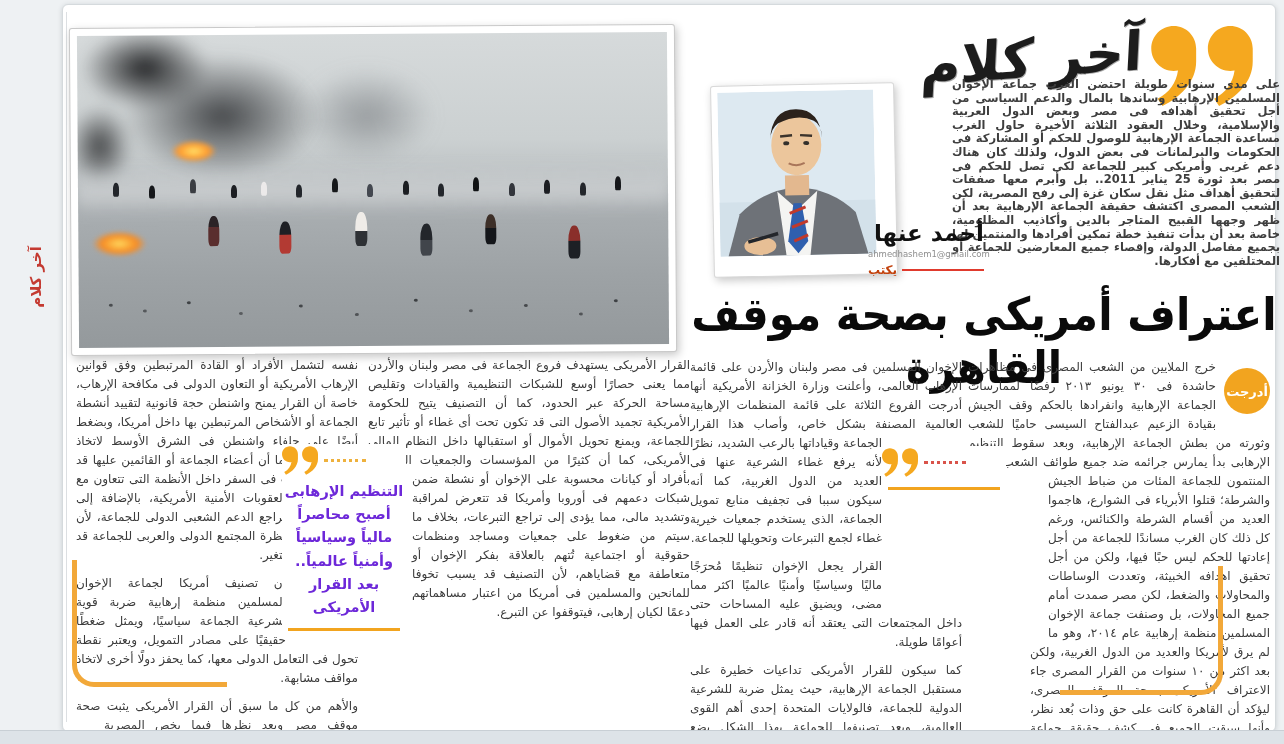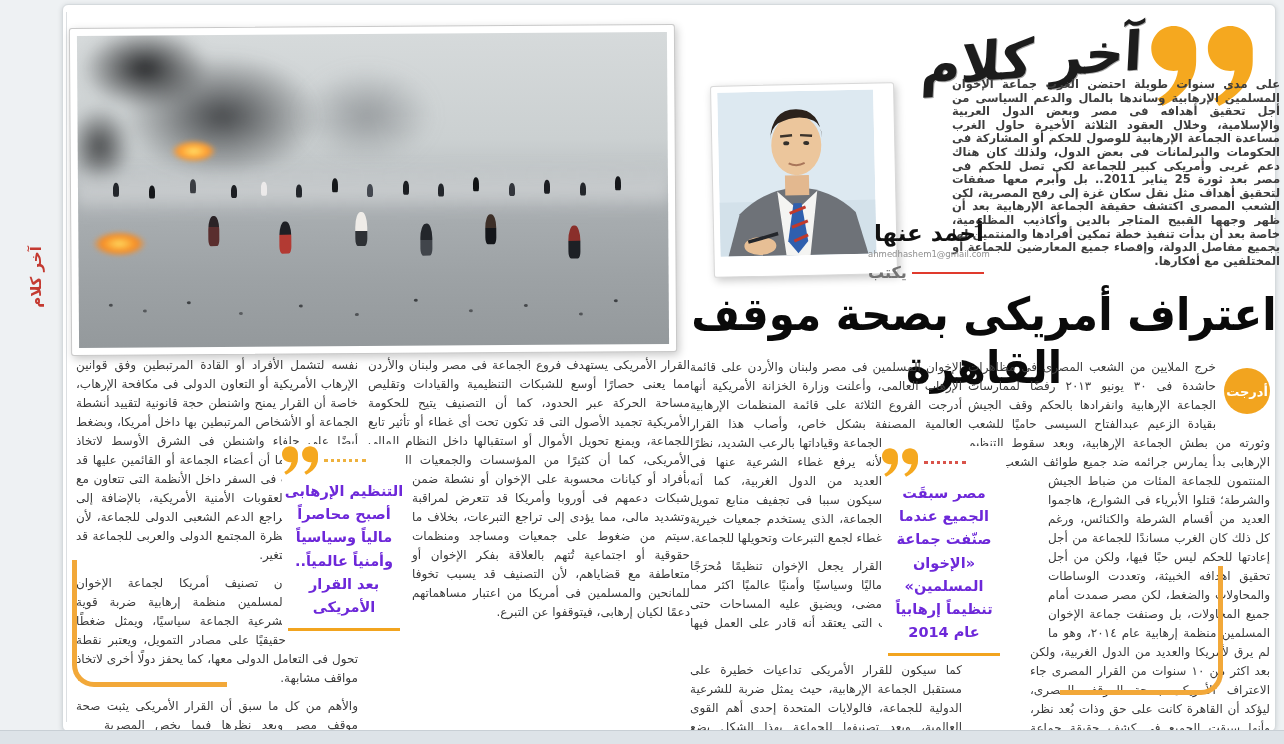--- a/index.html
+++ b/index.html
@@ -46,21 +46,21 @@
   
   .intro{position:absolute;left:952px;top:78px;width:328px;direction:rtl;text-align:justify;
          font-size:11.5px;line-height:13.6px;font-weight:bold;color:#3e3e3e;}
   .polaroid{position:absolute;left:712px;top:84px;width:170px;height:178px;background:#fff;
             border:1px solid #d8d8d8;box-shadow:2px 3px 8px rgba(0,0,0,.22);padding:6px;
             transform:rotate(-1.2deg);border-radius:3px;}
   .author{position:absolute;left:868px;top:220px;width:116px;direction:rtl;text-align:right;}
   .author .name{font-size:23px;font-weight:bold;color:#111;white-space:nowrap;}
   .author .email{direction:ltr;text-align:left;font-size:8.5px;color:#8d8d8d;margin-top:3px;}
   .writes-row{display:flex;align-items:center;gap:5px;margin-top:4px;direction:ltr;}
-  .writes-row .word{font-size:16px;color:#737373;font-weight:bold;}
+  .writes-row .word{font-size:12px;color:#c2410c;font-weight:bold;}
   .writes-row .redline{flex:1;height:2px;background:#e03a2d;}
 
   
   .headline{position:absolute;left:690px;top:292px;width:588px;text-align:center;direction:rtl;
             font-size:42px;font-weight:900;color:#0a0a0a;letter-spacing:-1px;transform:scaleY(1.08);}
 
   
   .col{position:absolute;direction:rtl;text-align:justify;font-size:12px;line-height:19px;color:#3b3b3b;}
   .col p{margin:0 0 9px 0;}
   .rp-colR{left:968px;top:358px;width:302px;height:382px;overflow:hidden;}
@@ -204,21 +204,20 @@
   <div class="pullquote pq-rp">
     <div class="pq-head">
       <span class="pq-dots"></span>
       <svg width="36" height="29" viewBox="0 0 104 82">
         <g fill="#f5a81f">
           <path d="M23,0 C10.3,0 0,10.3 0,23 C0,35.7 10.3,46 23,46 C24.5,46 26,45.8 27.4,45.5 C25.6,58 18.4,68.4 6.5,74.5 L11.5,82 C29.5,73.5 46,57.5 46,36.5 L46,23 C46,10.3 35.7,0 23,0 Z"></path>
           <path d="M81,0 C68.3,0 58,10.3 58,23 C58,35.7 68.3,46 81,46 C82.5,46 84,45.8 85.4,45.5 C83.6,58 76.4,68.4 64.5,74.5 L69.5,82 C87.5,73.5 104,57.5 104,36.5 L104,23 C104,10.3 93.7,0 81,0 Z"></path>
         </g>
       </svg>
     </div>
-    <div class="pq-text">مصر سبقَت الجميع عندما صنّفت جماعة «الإخوان المسلمين» تنظيماً إرهابياً عام 2014</div>
     <div class="pq-underline"></div>
   </div>
   <div class="bracket-r"></div>
 
   <div class="col lp-colR">
     <p>
       <span>القرار الأمريكى يستهدف فروع الجماعة فى مصر ولبنان والأردن مما يعنى حصارًا أوسع للشبكات التنظيمية والقيادات وتقليص مساحة الحركة عبر الحدود، كما أن التصنيف يتيح للحكومة الأمريكية تجميد الأصول التى قد تكون تحت أى غطاء أو تأثير تابع للجماعة، ويمنع تحويل الأموال أو استقبالها داخل النظام المالى الأمريكى، كما أن كثيرًا من المؤسسات والجمعيات المرتبطة بأفراد</span>
       <span class="sp-qL"></span>
       <span>أو كيانات محسوبة على الإخوان أو نشطة ضمن شبكات دعمهم فى أوروبا وأمريكا قد تتعرض لمراقبة وتشديد مالى، مما يؤدى إلى تراجع التبرعات، بخلاف ما سيتم من ضغوط على جمعيات ومساجد ومنظمات حقوقية أو اجتماعية تُتهم بالعلاقة بفكر الإخوان أو متعاطفة مع قضاياهم، لأن التصنيف قد يسبب تخوفا للمانحين والمسلمين فى أمريكا من اعتبار مساهماتهم دعمًا لكيان إرهابى، فيتوقفوا عن التبرع.</span>
     </p>

